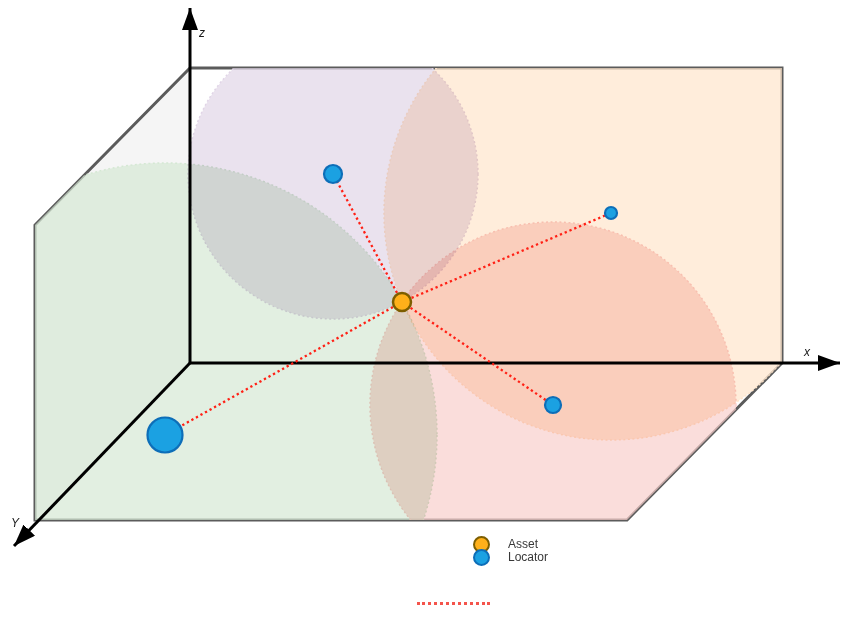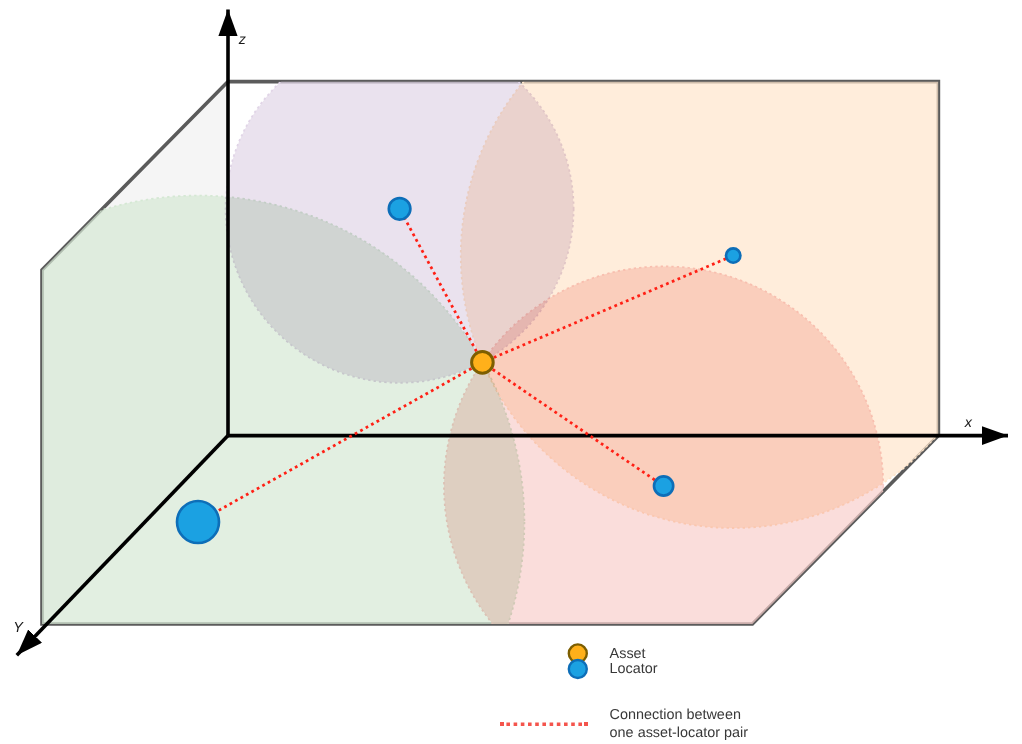--- a/index.html
+++ b/index.html
@@ -89,19 +89,15 @@
     <div class="legend-row" style="top:549px;">
       <div class="legend-swatch-cell">
         <div class="legend-dot" id="legend-locator-dot" style="background: rgb(27, 161, 226); border-color: rgb(13, 110, 184);"></div>
       </div>
       <div class="legend-label">Locator</div>
     </div>
     <div class="legend-row" style="top:588px; height:30px;">
       <div class="legend-swatch-cell">
         <div class="legend-line" id="legend-conn-line" style="border-top-color: rgb(244, 84, 76);"></div>
       </div>
-      <div class="legend-label">
-        <div>Connection between</div>
-        <div>one asset-locator pair</div>
-      </div>
     </div>
   </div>
 </div>
 
 </body></html>

